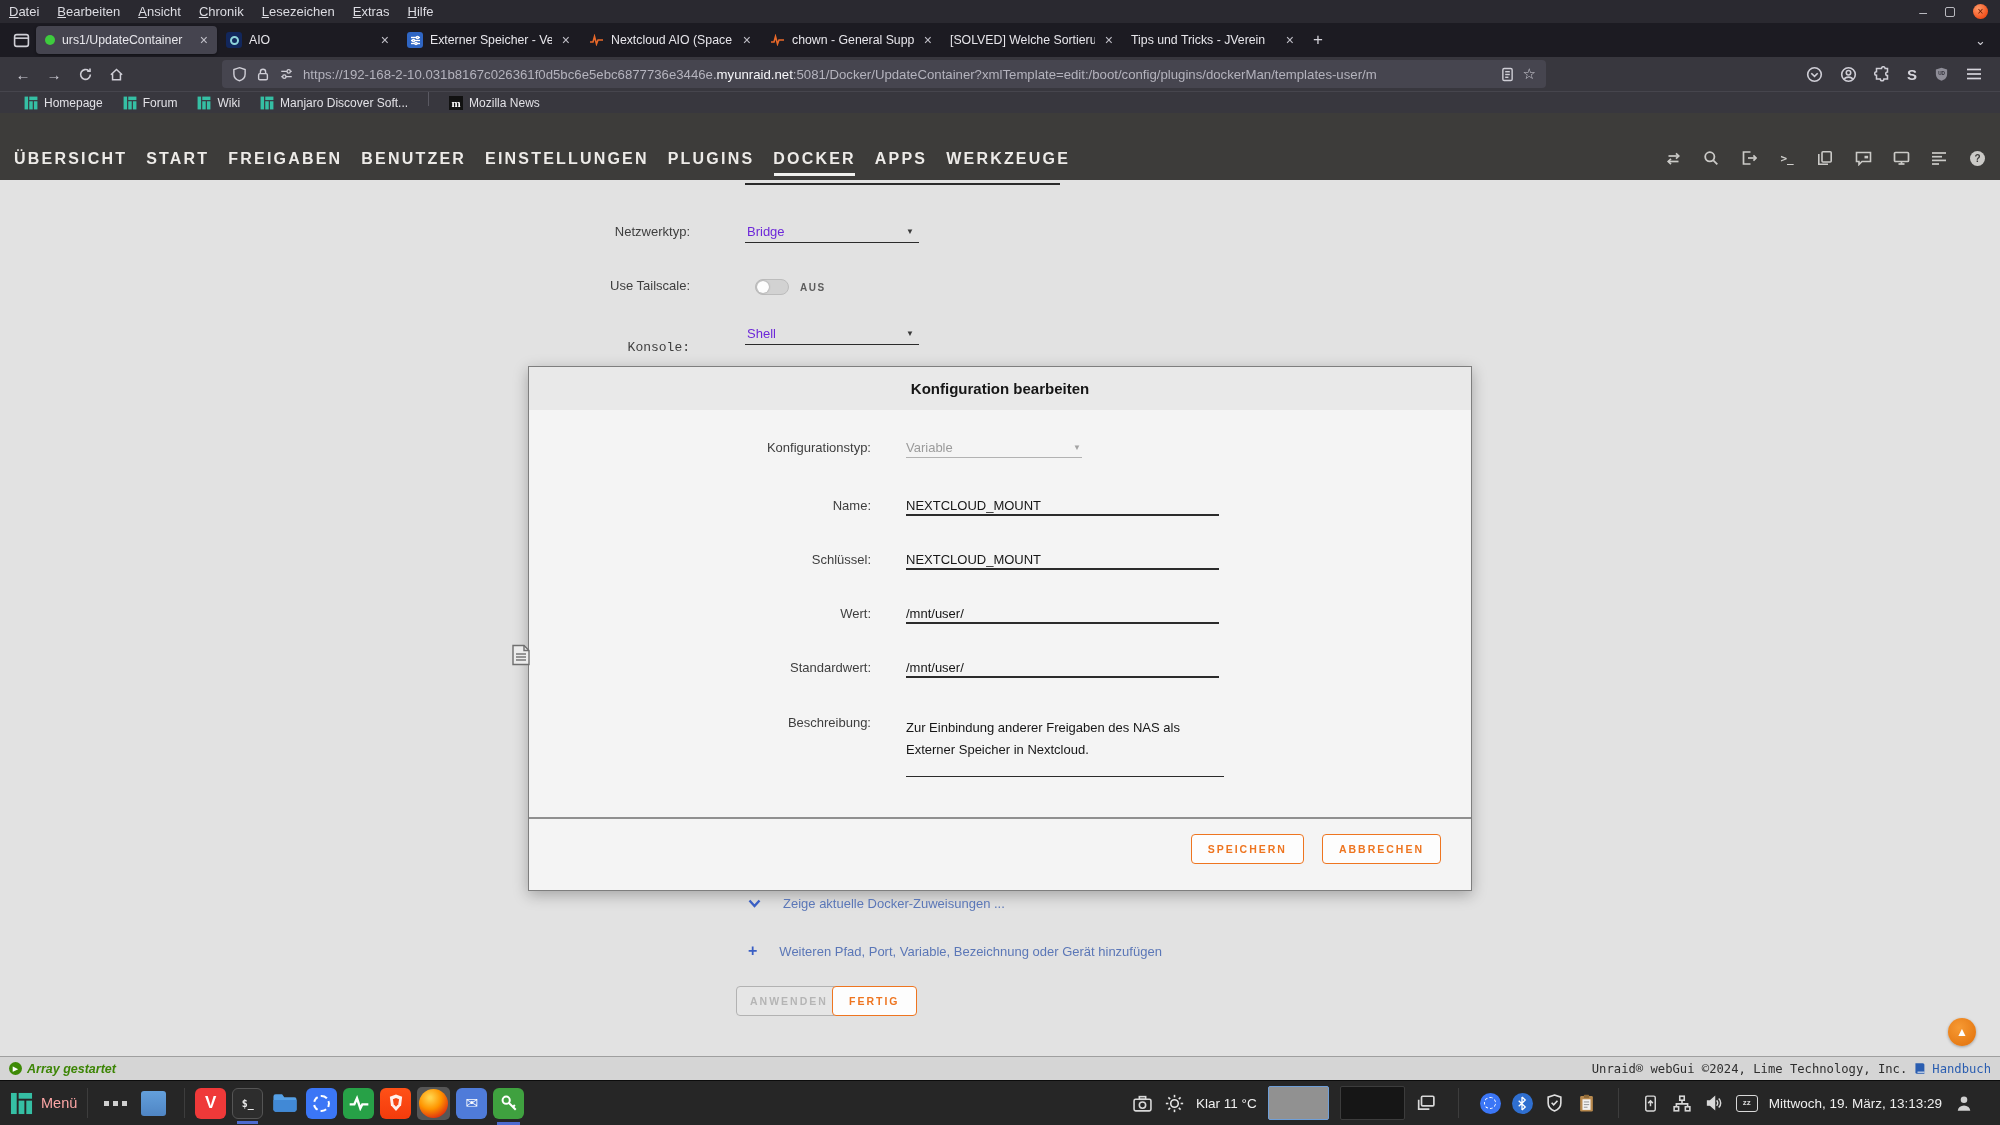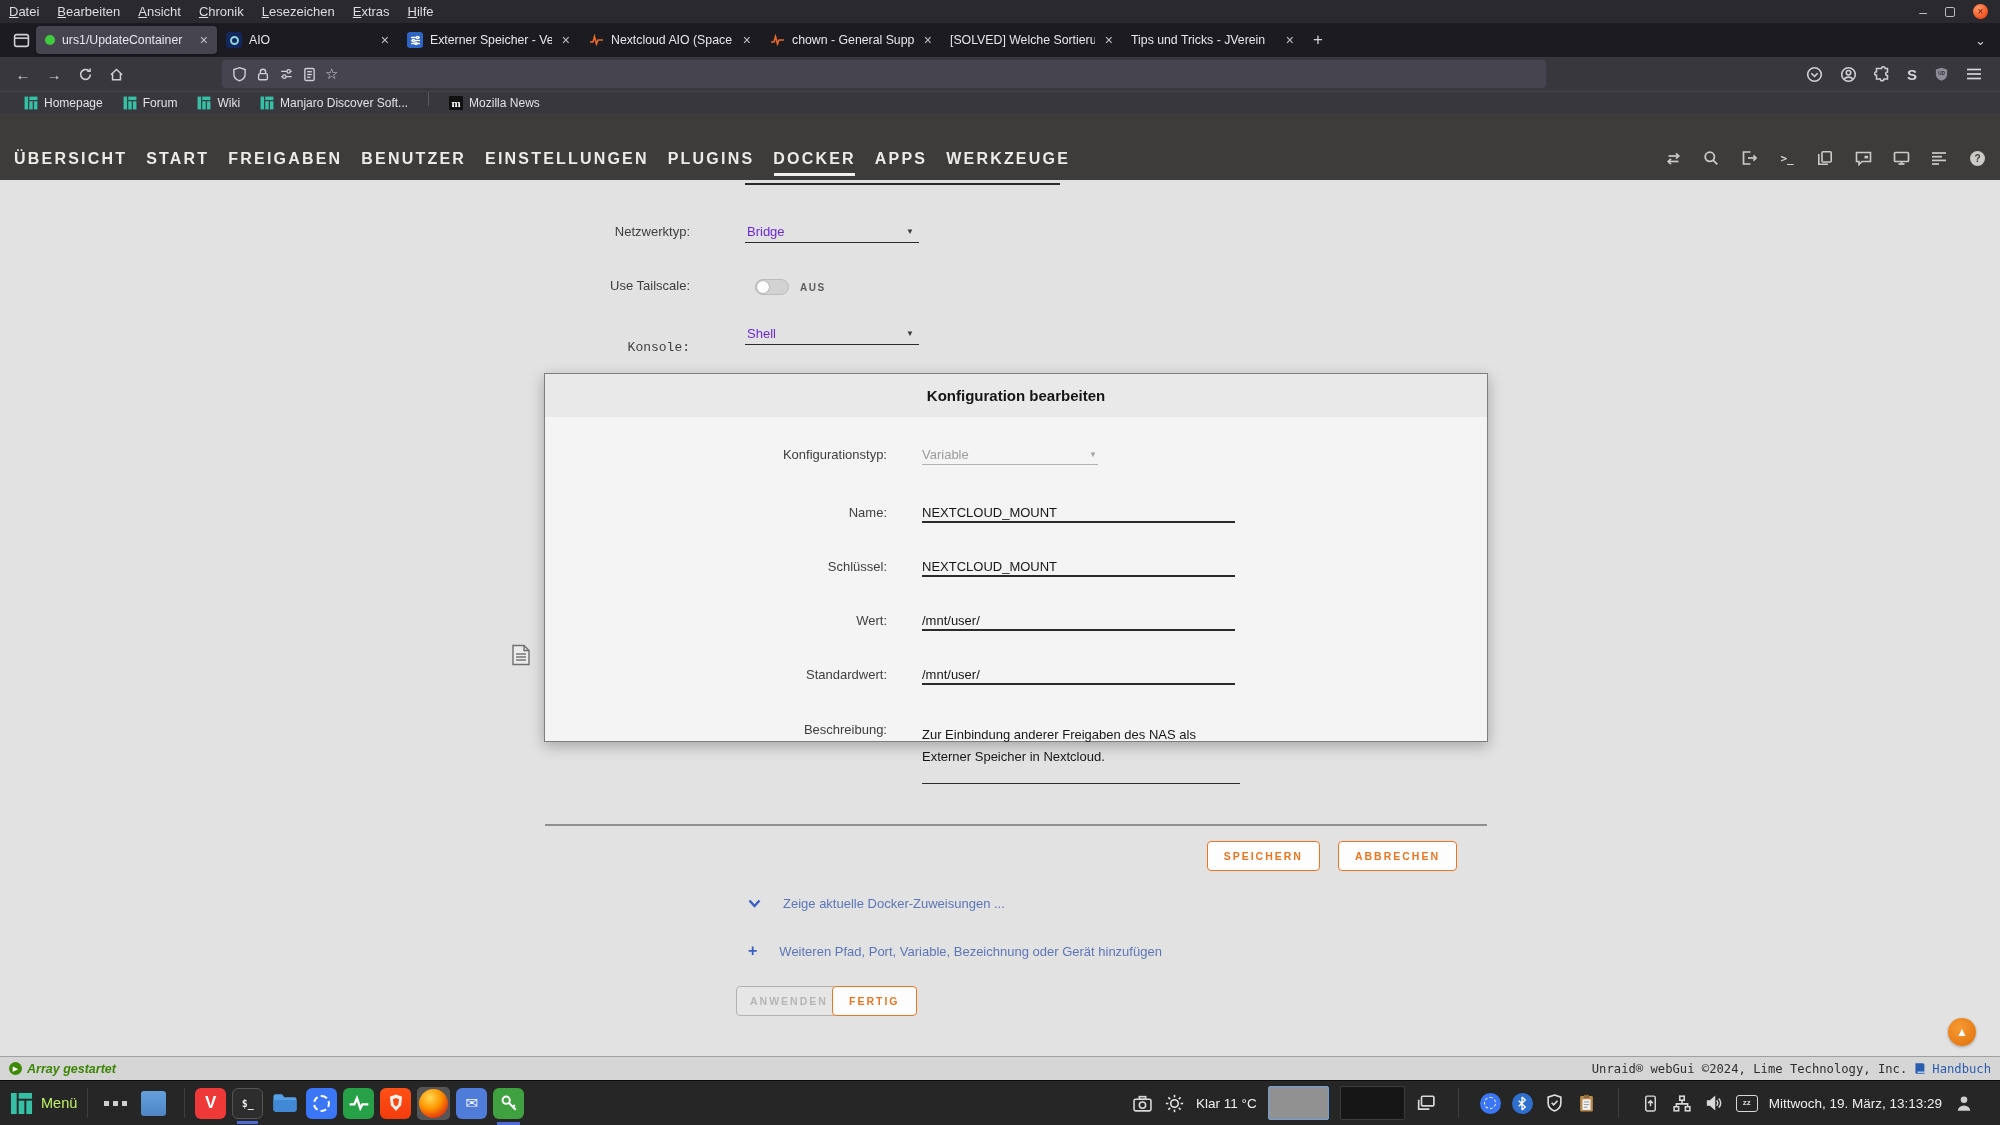--- a/index.html
+++ b/index.html
@@ -63,21 +63,21 @@
   .content{flex:1;position:relative;background:#e2e2e2;}
   .flabel{position:absolute;left:0;width:690px;text-align:right;font-size:13px;color:#3e3e3e;}
   .mlabel{position:absolute;left:0;width:342px;text-align:right;font-size:13px;color:#3e3e3e;}
   .val{position:absolute;font-size:13px;color:#6d28d9;}
   .caret{position:absolute;font-size:8px;color:#3a3a3a;}
   .ulinebox{position:absolute;border-bottom:1.5px solid #2b2b2b;}
   .toggle{position:absolute;width:34px;height:16px;border-radius:9px;background:#d2d2d2;border:1px solid #bcbcbc;}
   .toggle::after{content:"";position:absolute;left:1px;top:1px;width:12px;height:12px;border-radius:50%;background:#fdfdfd;box-shadow:0 0 2px rgba(0,0,0,.35);}
   .auslabel{position:absolute;font-size:10px;font-weight:bold;letter-spacing:1.5px;color:#5c5c5c;}
 
-  .modal{position:absolute;left:528px;top:193px;width:944px;height:369px;background:#f4f4f4;border:1px solid #7e7e7e;box-shadow:0 4px 14px rgba(0,0,0,.28);margin-left:16px;}
+  .modal{position:absolute;left:528px;top:186px;width:944px;height:525px;background:#f4f4f4;border:1px solid #7e7e7e;box-shadow:0 4px 14px rgba(0,0,0,.28);}
   .modal-header{height:43px;background:#e9e9e9;display:flex;align-items:center;justify-content:center;font-size:15px;font-weight:bold;color:#161616;}
   .mval{position:absolute;left:377px;font-size:13px;color:#161616;}
   .mval.dim{color:#9b9b9b;}
   .mdivider{position:absolute;left:0;top:450px;width:100%;border-top:2px solid #8f8f8f;}
   .mbuttons{position:absolute;right:30px;top:467px;display:flex;gap:18px;}
   .btn-orange{display:inline-flex;align-items:center;justify-content:center;height:30px;padding:0 16px;background:#fdfdfd;border:1px solid #ee7520;border-radius:4px;color:#ee7520;font-size:10.5px;font-weight:bold;letter-spacing:2px;}
   .btn-grey{display:inline-flex;align-items:center;justify-content:center;height:30px;padding:0 13px;background:#e6e6e6;border:1px solid #b2b2b2;border-radius:4px;color:#b5b5b5;font-size:10.5px;font-weight:bold;letter-spacing:2px;}
   .blue-link{font-size:13px;color:#5b77b7;}
   .linkrow{position:absolute;display:flex;align-items:center;gap:22px;}
   .plusglyph{color:#3a5fc4;font-size:16px;font-weight:bold;line-height:1;}
@@ -89,21 +89,21 @@
   .arr-ic{width:13px;height:13px;border-radius:50%;background:#3e8a07;color:#fff;font-size:7px;display:flex;align-items:center;justify-content:center;margin-right:5px;}
   .arr-txt{color:#3c8505;font-weight:bold;font-size:12.5px;font-style:italic;}
   .sb-right{margin-left:auto;display:flex;align-items:center;gap:6px;font-family:"DejaVu Sans Mono",monospace;font-size:12.2px;color:#2e2e2e;}
   .handbuch{color:#2a5db0;font-family:"DejaVu Sans Mono",monospace;}
 
   
   .taskbar{height:45px;background:#262626;border-top:1px solid #0c0c0c;position:relative;flex:0 0 auto;color:#e8e8e8;}
   .tb-left{position:absolute;left:0;top:0;height:100%;display:flex;align-items:center;padding-left:10px;}
   .tb-right{position:absolute;right:0;top:0;height:100%;display:flex;align-items:center;gap:11px;padding-right:26px;}
   .tbsep{width:1px;height:30px;background:#3d3d3d;margin:0 10px;}
-  .menu-btn{display:flex;align-items:center;gap:8px;font-size:14.5px;color:#bef264;}
+  .menu-btn{display:flex;align-items:center;gap:8px;font-size:14.5px;color:#fca5a5;}
   .dots{display:flex;gap:4px;margin:0 6px;}
   .dots i{width:5px;height:5px;background:#cfcfcf;display:block;}
   .bluesq{width:25px;height:25px;border-radius:3px;background:linear-gradient(#63a0dc,#4f85c4);margin:0 8px;}
   .tile{width:31px;height:31px;border-radius:6px;display:flex;align-items:center;justify-content:center;margin-right:6px;position:relative;flex:0 0 auto;}
   .tile.run::after{content:"";position:absolute;left:4px;right:4px;bottom:-6px;height:3px;background:#4d6bd0;}
   .tile-wrap{padding:2px;border-radius:5px;margin-right:6px;position:relative;}
   .tile-wrap.activewin{background:#565656;}
   .t-vivaldi{background:#ef3939;color:#fff;font-weight:bold;font-size:17px;}
   .t-term{background:#2d2d2d;border:1px solid #555;color:#e8e8e8;font-family:"DejaVu Sans Mono",monospace;font-size:10px;font-weight:bold;}
   .t-signal{background:#3b76f6;}
@@ -236,20 +236,21 @@
           </svg>
       </span>
       <span>
         <svg width="15" height="14" viewBox="0 0 16 16" fill="none" stroke="#cfced6" stroke-width="1.5">
             <line x1="2" y1="5" x2="14" y2="5"></line>
             <circle cx="10.5" cy="5" r="1.9" fill="#46454f"></circle>
             <line x1="2" y1="11" x2="14" y2="11"></line>
             <circle cx="5.5" cy="11" r="1.9" fill="#46454f"></circle>
           </svg>
       </span>
+      <span class="urltext"><span class="pre">https://192-168-2-10.031b8167c026361f0d5bc6e5ebc6877736e3446e.</span><span class="dom">myunraid.net</span><span class="post">:5081/Docker/UpdateContainer?xmlTemplate=edit:/boot/config/plugins/dockerMan/templates-user/m</span></span>
       <span>
         <svg width="13" height="15" viewBox="0 0 14 16" fill="none" stroke="#cfced6" stroke-width="1.5">
             <rect x="2" y="1.5" width="10" height="13" rx="1.5"></rect>
             <line x1="4.5" y1="5" x2="9.5" y2="5"></line>
             <line x1="4.5" y1="8" x2="9.5" y2="8"></line>
             <line x1="4.5" y1="11" x2="8" y2="11"></line>
           </svg>
       </span>
       <span style="font-size:15px;color:#cfced6;">☆</span>
     </div>

